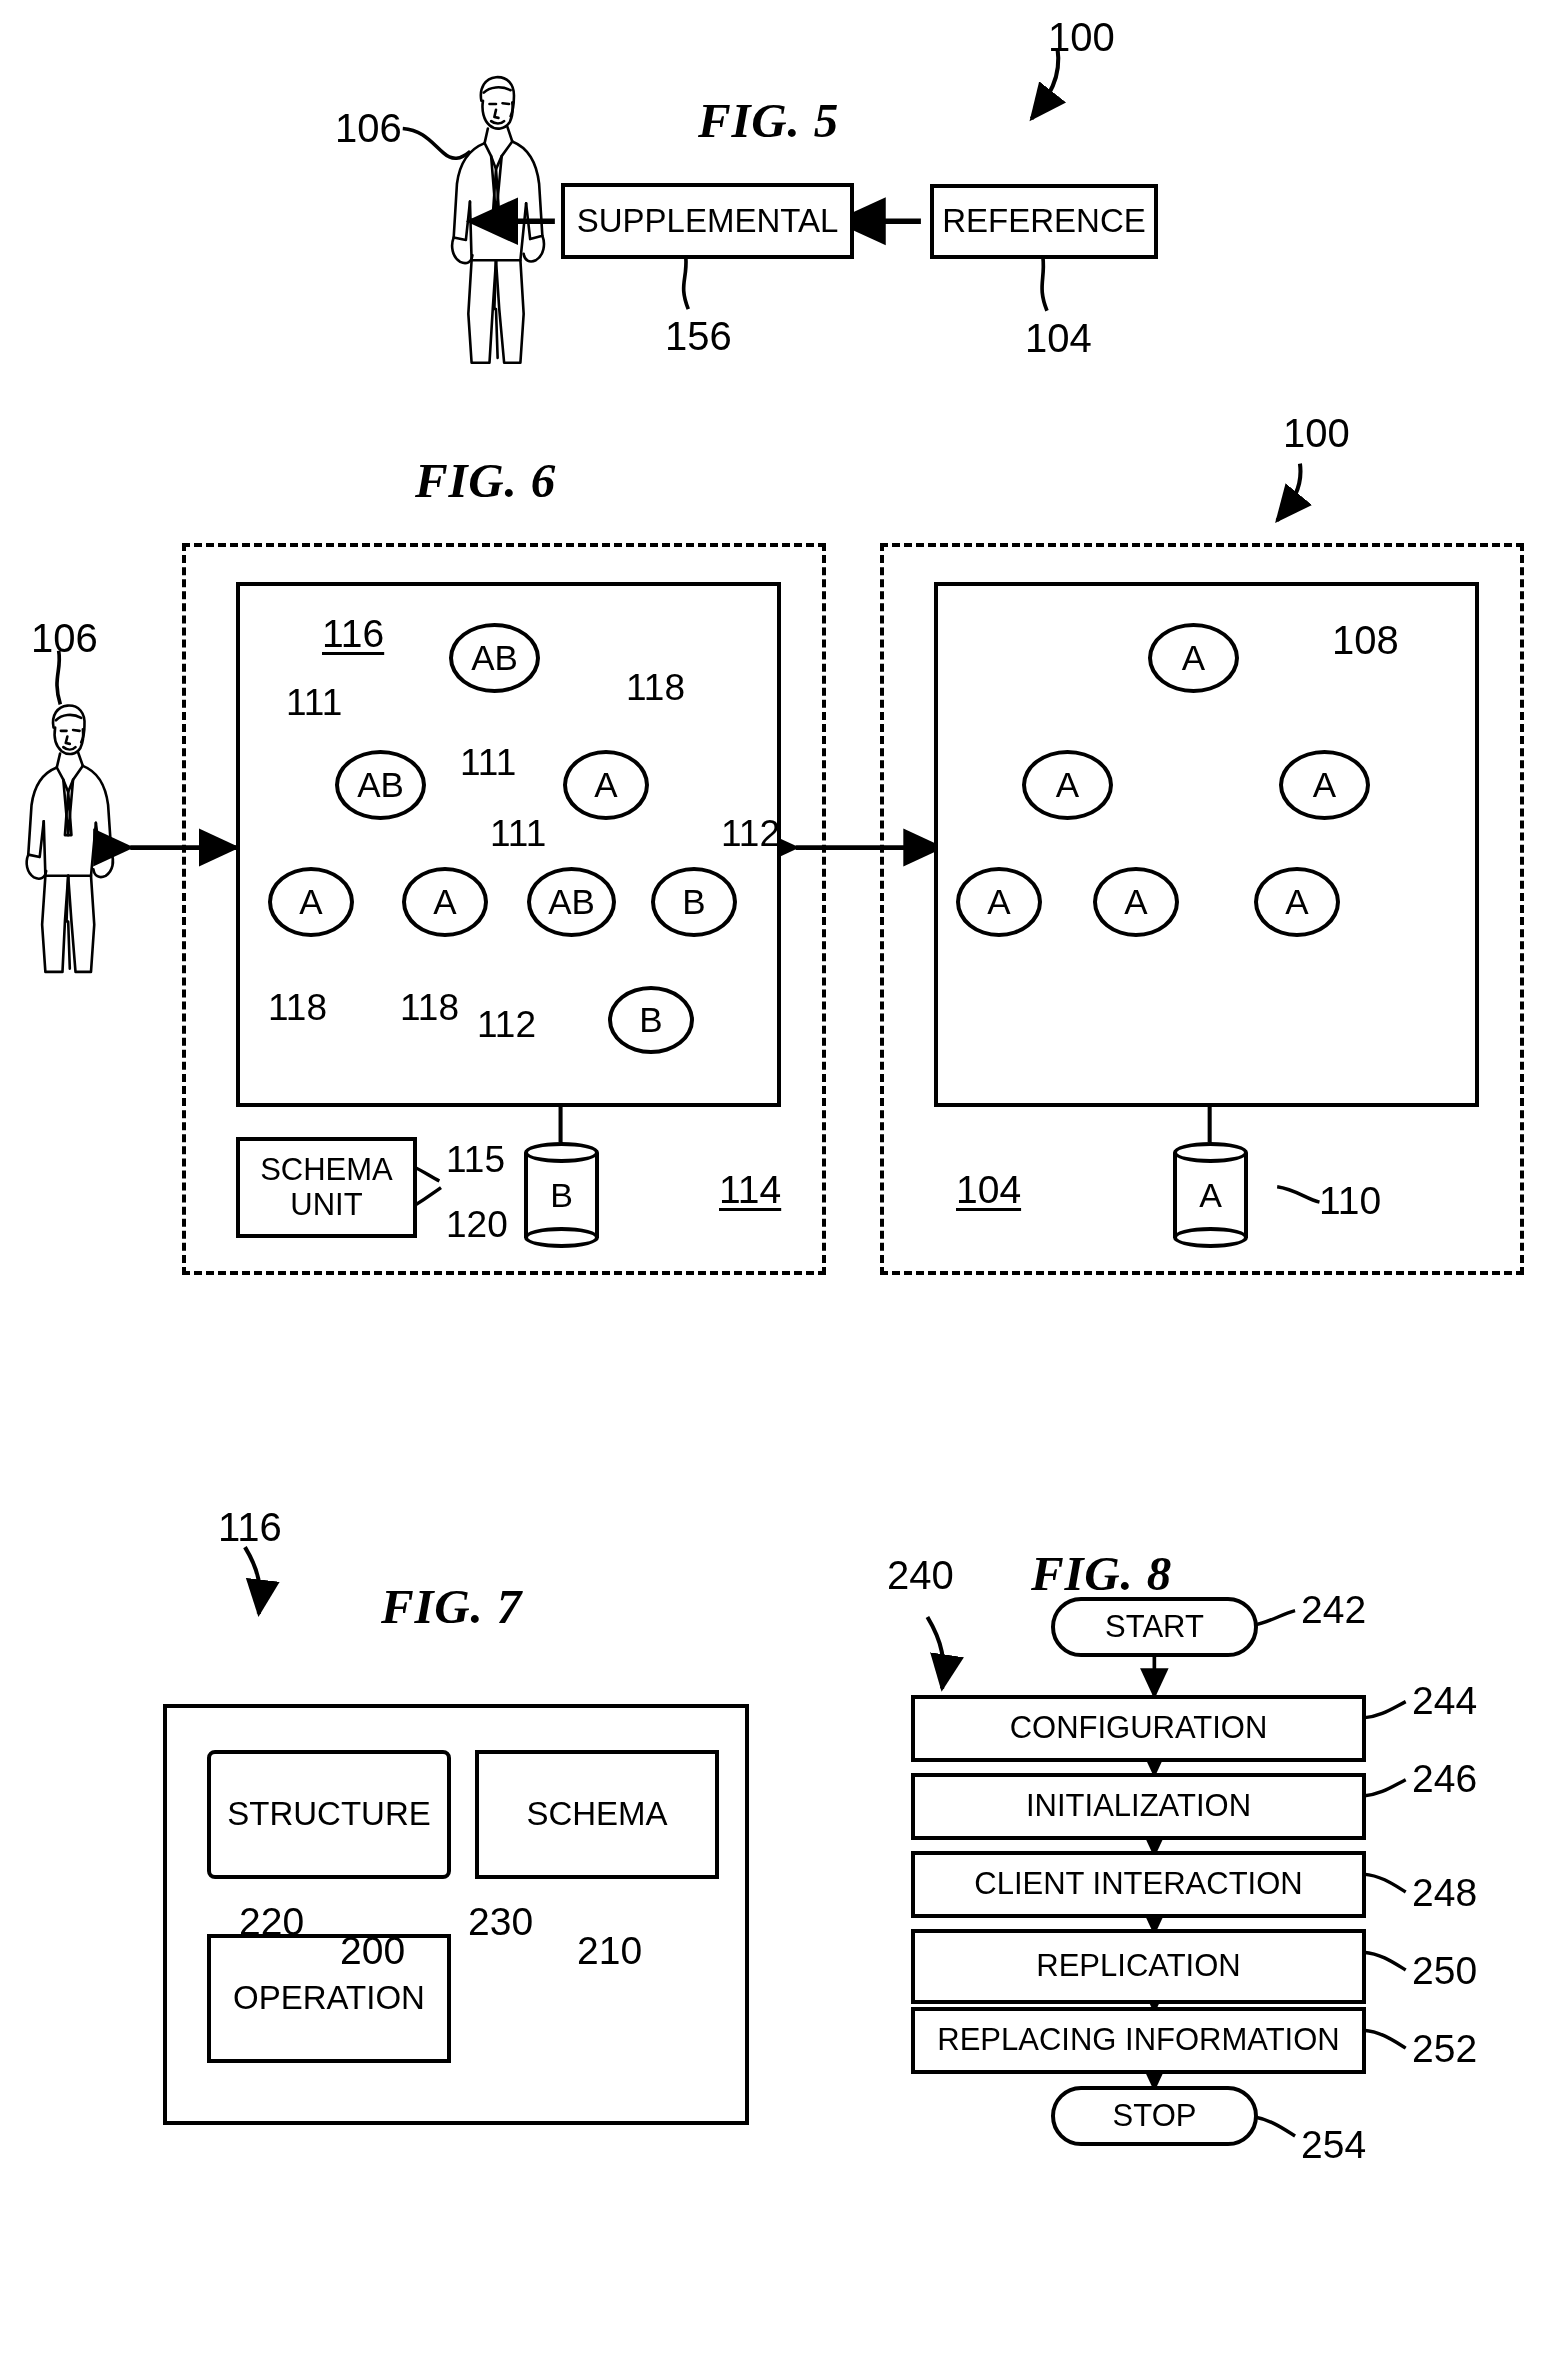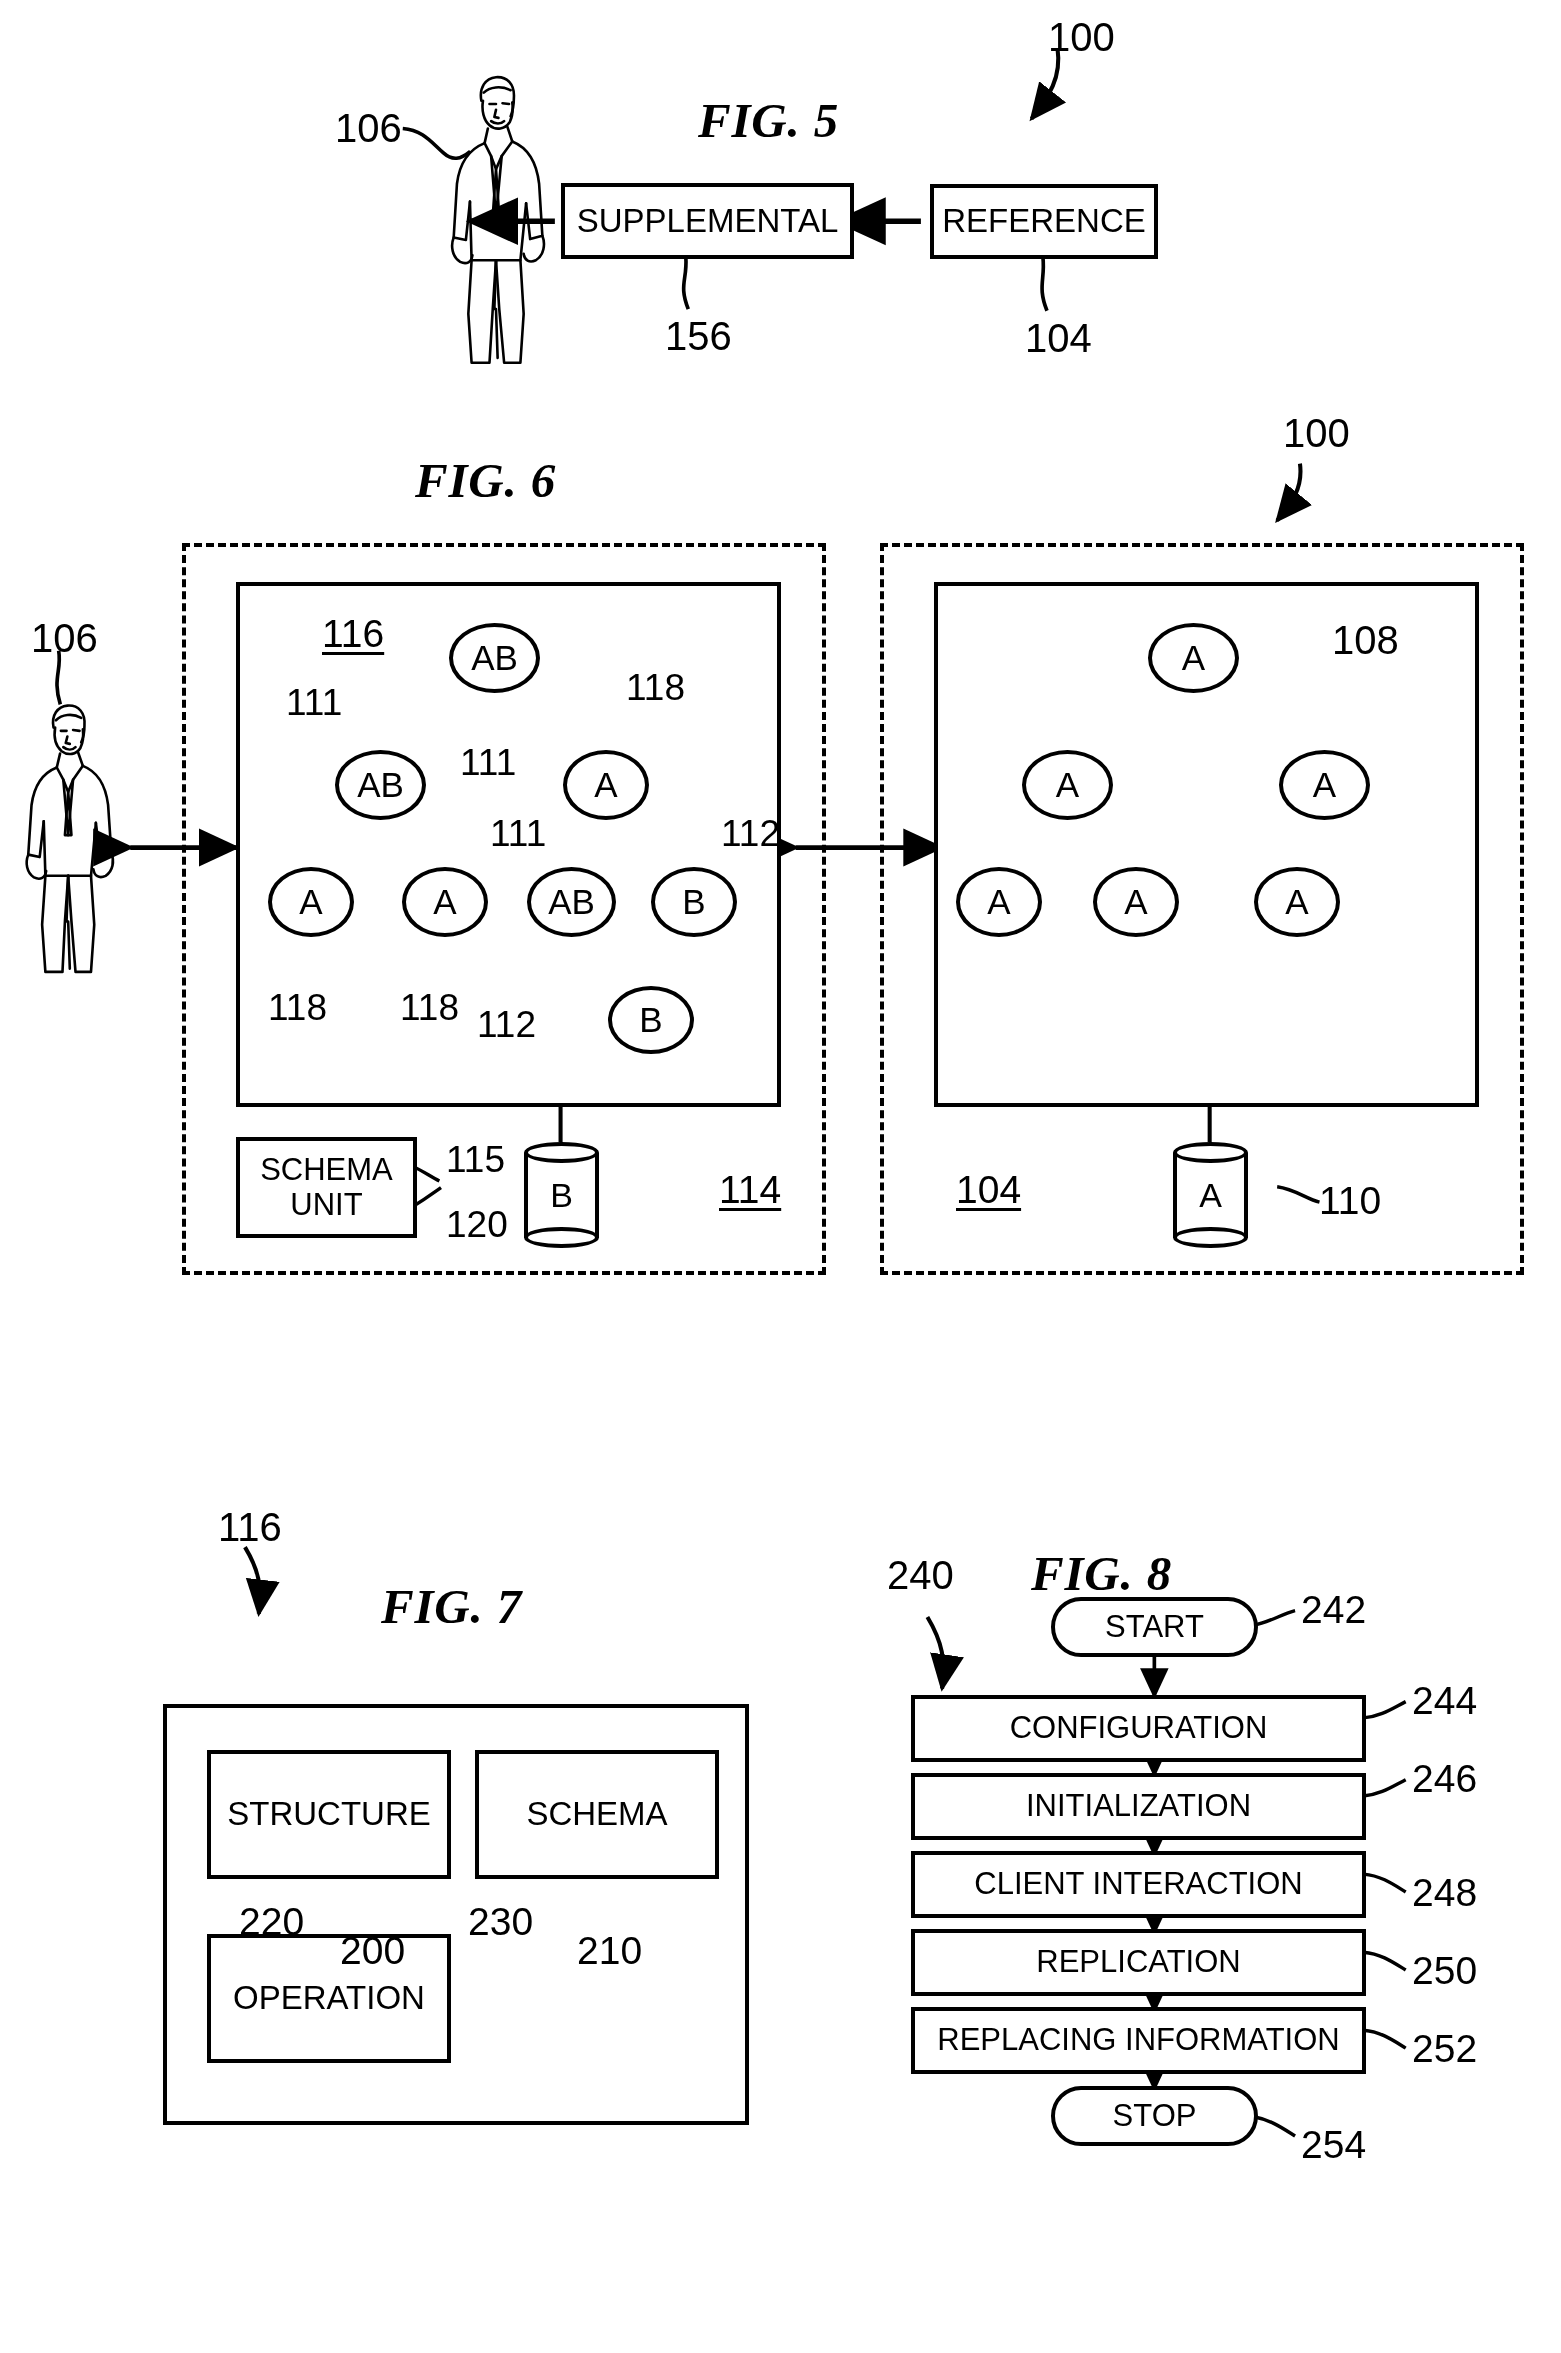--- a/index.html
+++ b/index.html
@@ -290,21 +290,21 @@
     <div class="bot"></div>
     <div class="lab" style="font-size:34px;">A</div>
   </div>
   <div class="num" style="left:1319px;top:1179px;font-size:39px;">110</div>
 
   <div class="num" style="left:218px;top:1505px;font-size:40px;">116</div>
   <div class="fig-title" style="left:381px;top:1578px;font-size:49px;">FIG. 7</div>
 
   <div class="plainbox" style="left:163px;top:1704px;width:586px;height:421px;"></div>
 
-  <div class="boxlabel" style="left:207px;top:1750px;width:244px;height:129px;font-size:33px;">STRUCTURE</div>
+  <div class="boxlabel" style="left:207px;top:1750px;width:244px;height:129px;font-size:33px;border-radius:8px;">STRUCTURE</div>
   <div class="boxlabel" style="left:475px;top:1750px;width:244px;height:129px;font-size:33px;">SCHEMA</div>
   <div class="boxlabel" style="left:207px;top:1934px;width:244px;height:129px;font-size:33px;">OPERATION</div>
 
   <div class="num" style="left:239px;top:1900px;font-size:39px;">220</div>
   <div class="num" style="left:340px;top:1929px;font-size:39px;">200</div>
   <div class="num" style="left:468px;top:1900px;font-size:39px;">230</div>
   <div class="num" style="left:577px;top:1929px;font-size:39px;">210</div>
 
   <div class="num" style="left:887px;top:1553px;font-size:40px;">240</div>
   <div class="fig-title" style="left:1031px;top:1545px;font-size:49px;">FIG. 8</div>
@@ -314,21 +314,21 @@
 
   <div class="boxlabel" style="left:911px;top:1695px;width:455px;height:67px;font-size:31px;">CONFIGURATION</div>
   <div class="num" style="left:1412px;top:1679px;font-size:39px;">244</div>
 
   <div class="boxlabel" style="left:911px;top:1773px;width:455px;height:67px;font-size:31px;">INITIALIZATION</div>
   <div class="num" style="left:1412px;top:1757px;font-size:39px;">246</div>
 
   <div class="boxlabel" style="left:911px;top:1851px;width:455px;height:67px;font-size:31px;">CLIENT INTERACTION</div>
   <div class="num" style="left:1412px;top:1871px;font-size:39px;">248</div>
 
-  <div class="boxlabel" style="left:911px;top:1929px;width:455px;height:67px;font-size:31px;">REPLICATION</div>
+  <div class="boxlabel" style="left:911px;top:1929px;width:455px;height:75px;font-size:31px;">REPLICATION</div>
   <div class="num" style="left:1412px;top:1949px;font-size:39px;">250</div>
 
   <div class="boxlabel" style="left:911px;top:2007px;width:455px;height:67px;font-size:31px;">REPLACING INFORMATION</div>
   <div class="num" style="left:1412px;top:2027px;font-size:39px;">252</div>
 
   <div class="pillbox" style="left:1051px;top:2086px;width:207px;height:60px;font-size:31px;">STOP</div>
   <div class="num" style="left:1301px;top:2123px;font-size:39px;">254</div>
 
 </div>
 

